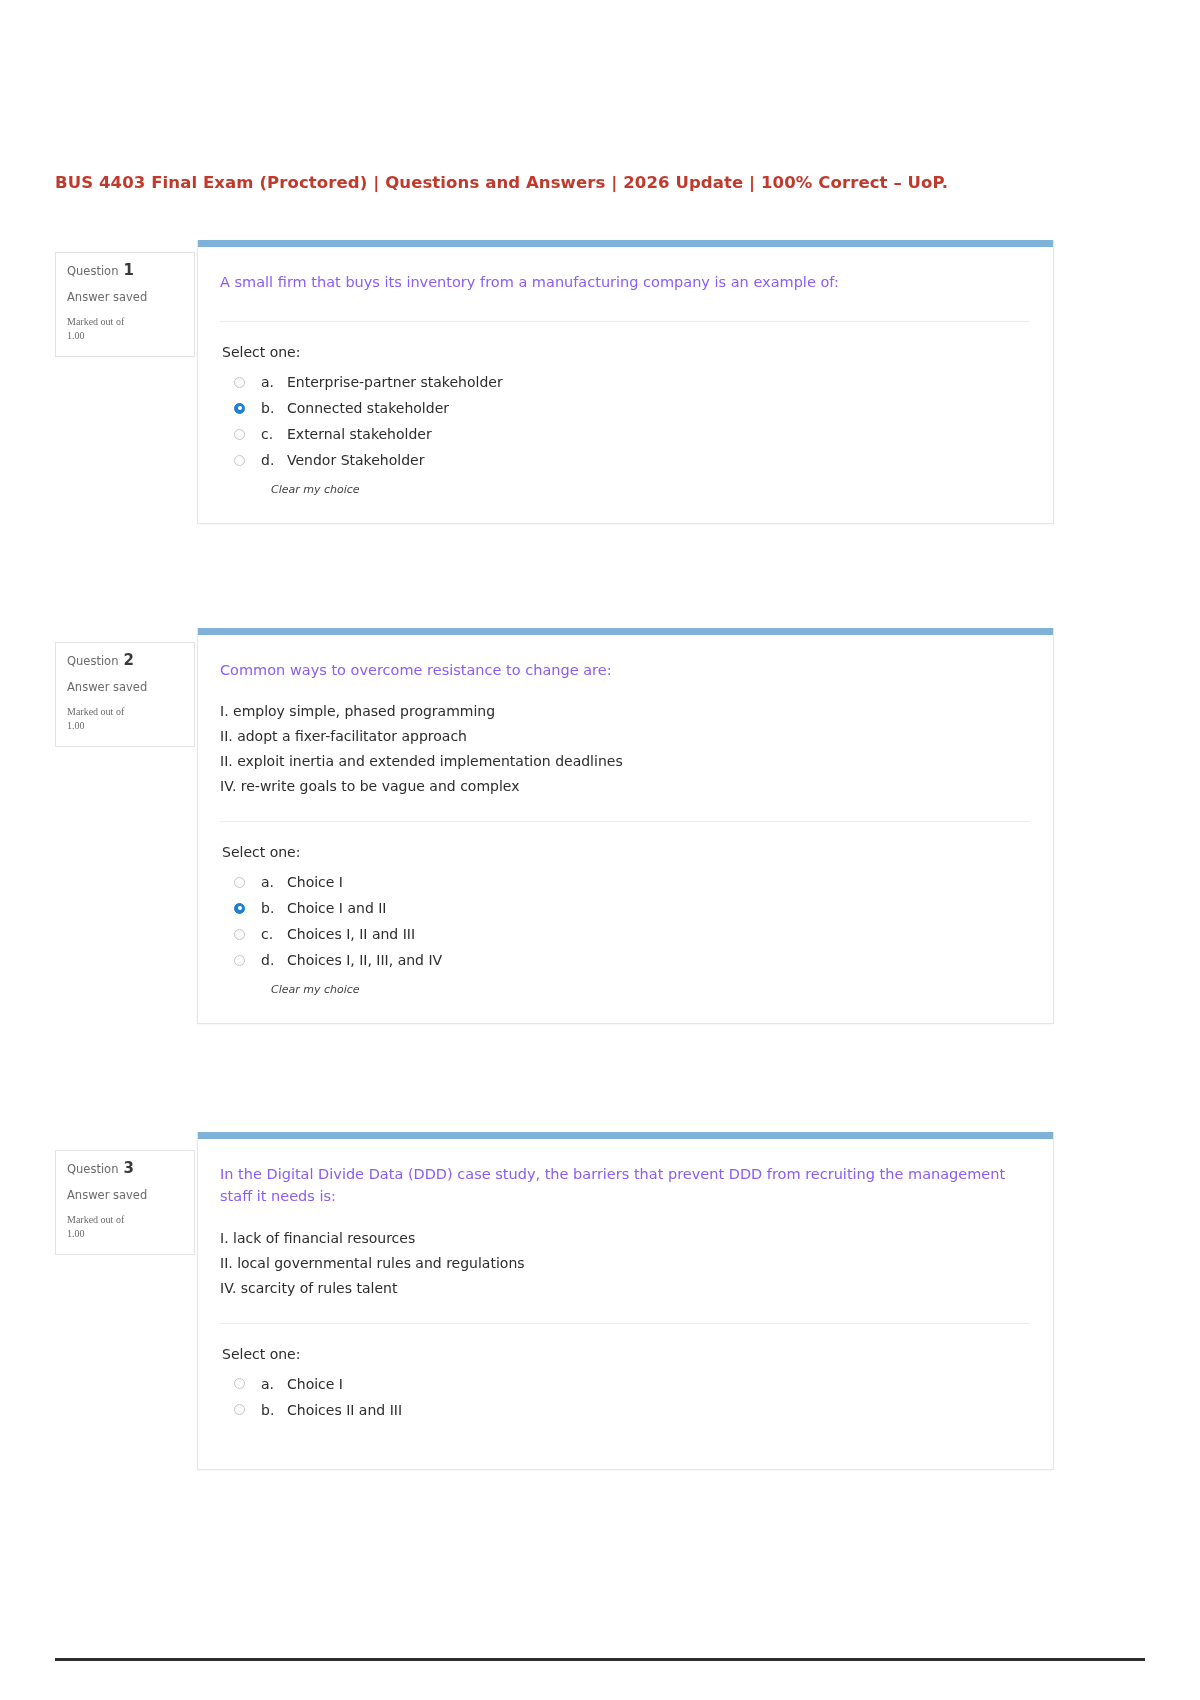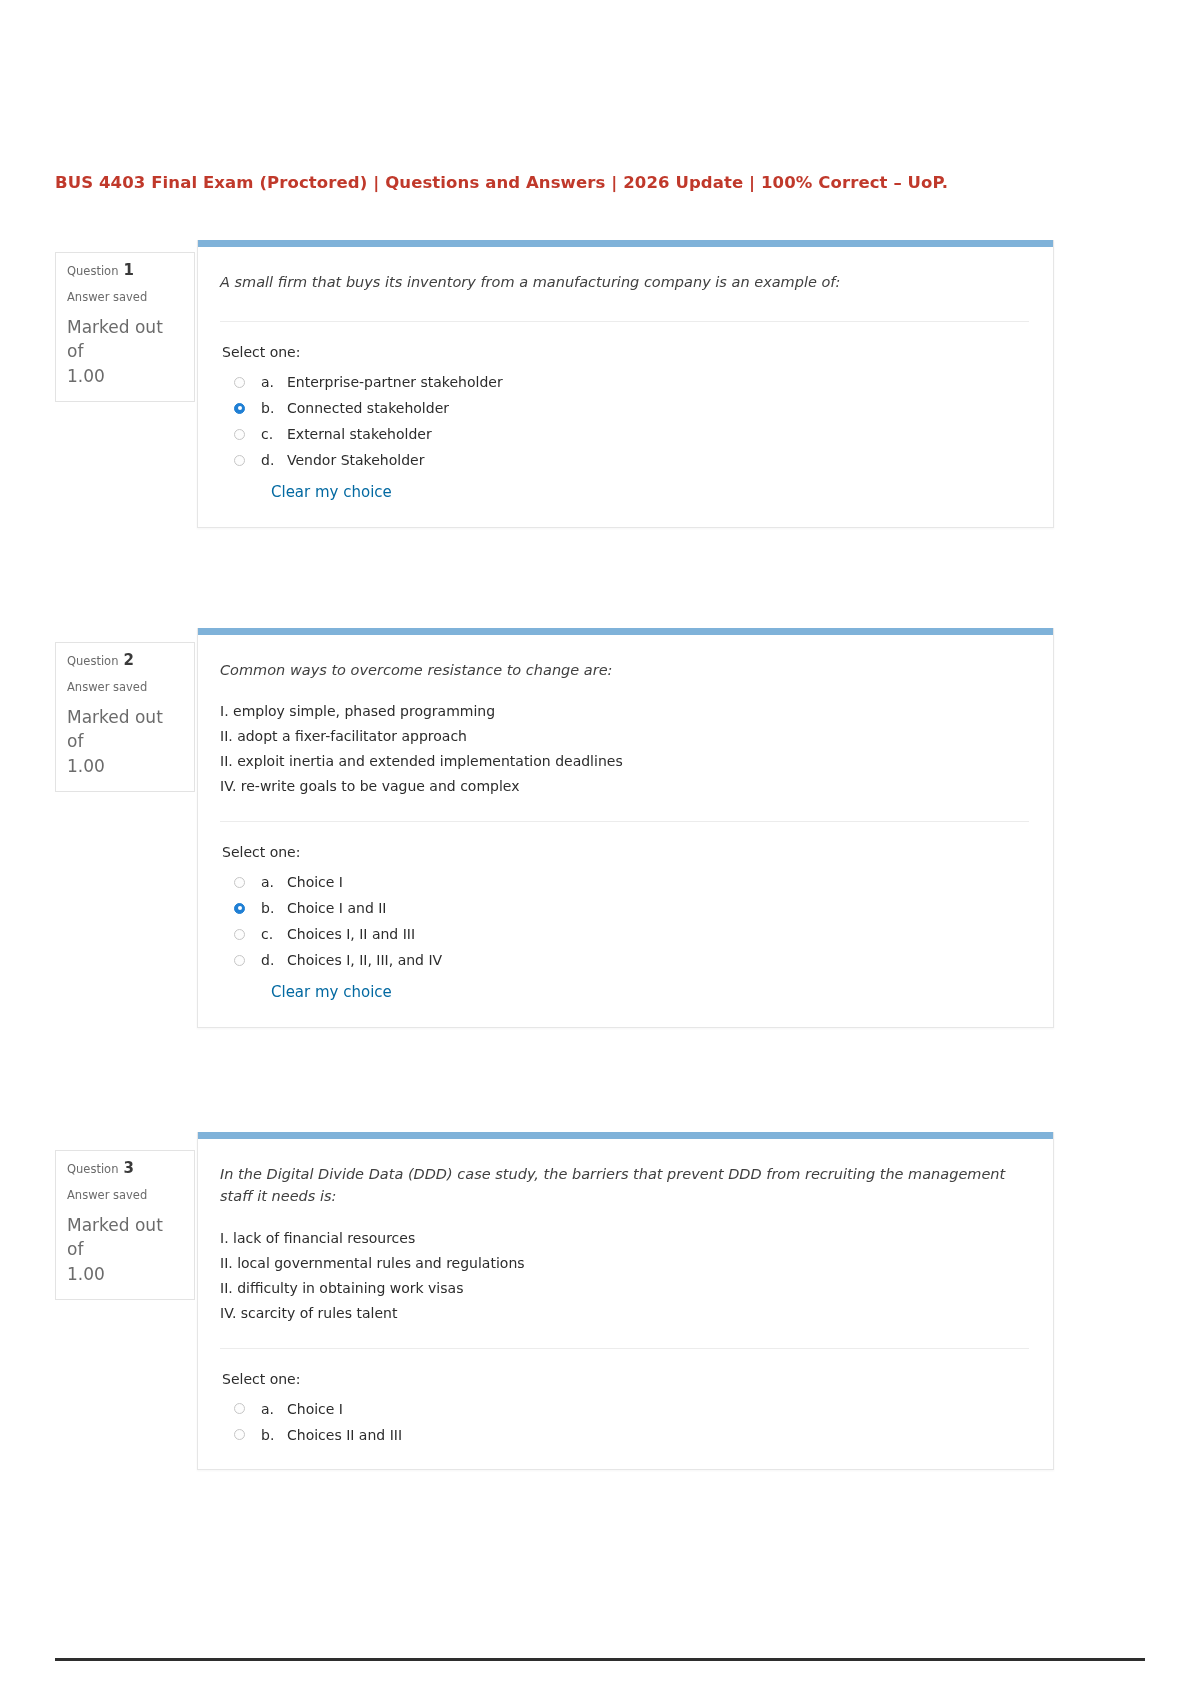--- a/index.html
+++ b/index.html
@@ -59,21 +59,21 @@
   .q-info .row { margin-bottom: 12px; }
   .q-info .row:last-child { margin-bottom: 0; }
   .q-info .q-label { font-size: 11.5px; color: #6a6a6a; }
   .q-info .q-num {
     font-size: 15px;
     font-weight: bold;
     color: #3a3a3a;
     margin-left: 5px;
   }
   .q-info .q-state { font-size: 11.5px; color: #6b6b6b; }
-  .q-info .q-marked { font-size: 17px; color: #6b6b6b; line-height: 1.45; }
+  .q-info .q-marked { font-size: 10px; color: #6b6b6b; line-height: 1.45; font-family: Liberation Serif, serif; }
 
   .q-body {
     position: absolute;
     left: 197px;
     top: 0;
     width: 857px;
     box-sizing: border-box;
     background: #ffffff;
     border: 1px solid #e6e6e6;
     border-top: none;
@@ -82,24 +82,23 @@
   .q-topbar {
     height: 7px;
     background: #7fb2d9;
     width: 100%;
   }
   .q-inner { padding: 24px 24px 26px 22px; }
 
   .q-text {
     font-size: 14.5px;
     line-height: 1.55;
-    color: #404040;
+    color: #8b5cf6;
     margin: 0 0 0 0;
     padding-bottom: 6px;
-    font-style: italic;
   }
   .q-roman {
     font-size: 14px;
     line-height: 1.78;
     color: #2c2c2c;
     margin-top: 12px;
   }
   .q-roman div { white-space: nowrap; }
 
   .q-divider {
@@ -152,24 +151,25 @@
   .ans-letter {
     width: 26px;
     flex: 0 0 auto;
     color: #2c2c2c;
   }
   .ans-text { color: #2c2c2c; }
 
   .clear-choice {
     display: inline-block;
     margin: 10px 0 0 51px;
-    font-size: 15px;
-    color: #0369a1;
+    font-size: 11px;
+    color: #404040;
     text-decoration: none;
     cursor: pointer;
+    font-style: italic;
   }
 
   
   .bottom-rule {
     position: absolute;
     left: 55px;
     top: 1658px;
     width: 1090px;
     height: 3px;
     background: #2e2e2e;
@@ -267,21 +267,20 @@
             <div>1.00</div>
           </div>
         </div>
         <div class="q-body" style="top: 0px; height: 338px; overflow: hidden;">
           <div class="q-topbar"></div>
           <div class="q-inner">
             <div class="q-text">In the Digital Divide Data (DDD) case study, the barriers that prevent DDD from recruiting the management staff it needs is:</div>
             <div class="q-roman">
               <div>I. lack of financial resources</div>
               <div>II. local governmental rules and regulations</div>
-              <div>II. difficulty in obtaining work visas</div>
               <div>IV. scarcity of rules talent</div>
             </div>
             <hr class="q-divider">
             <div class="select-one">Select one:</div>
             <ul class="answers">
               <li class="answer-row">
                 <span class="radio"></span>
                 <span class="ans-letter">a.</span>
                 <span class="ans-text">Choice I</span>
               </li>

